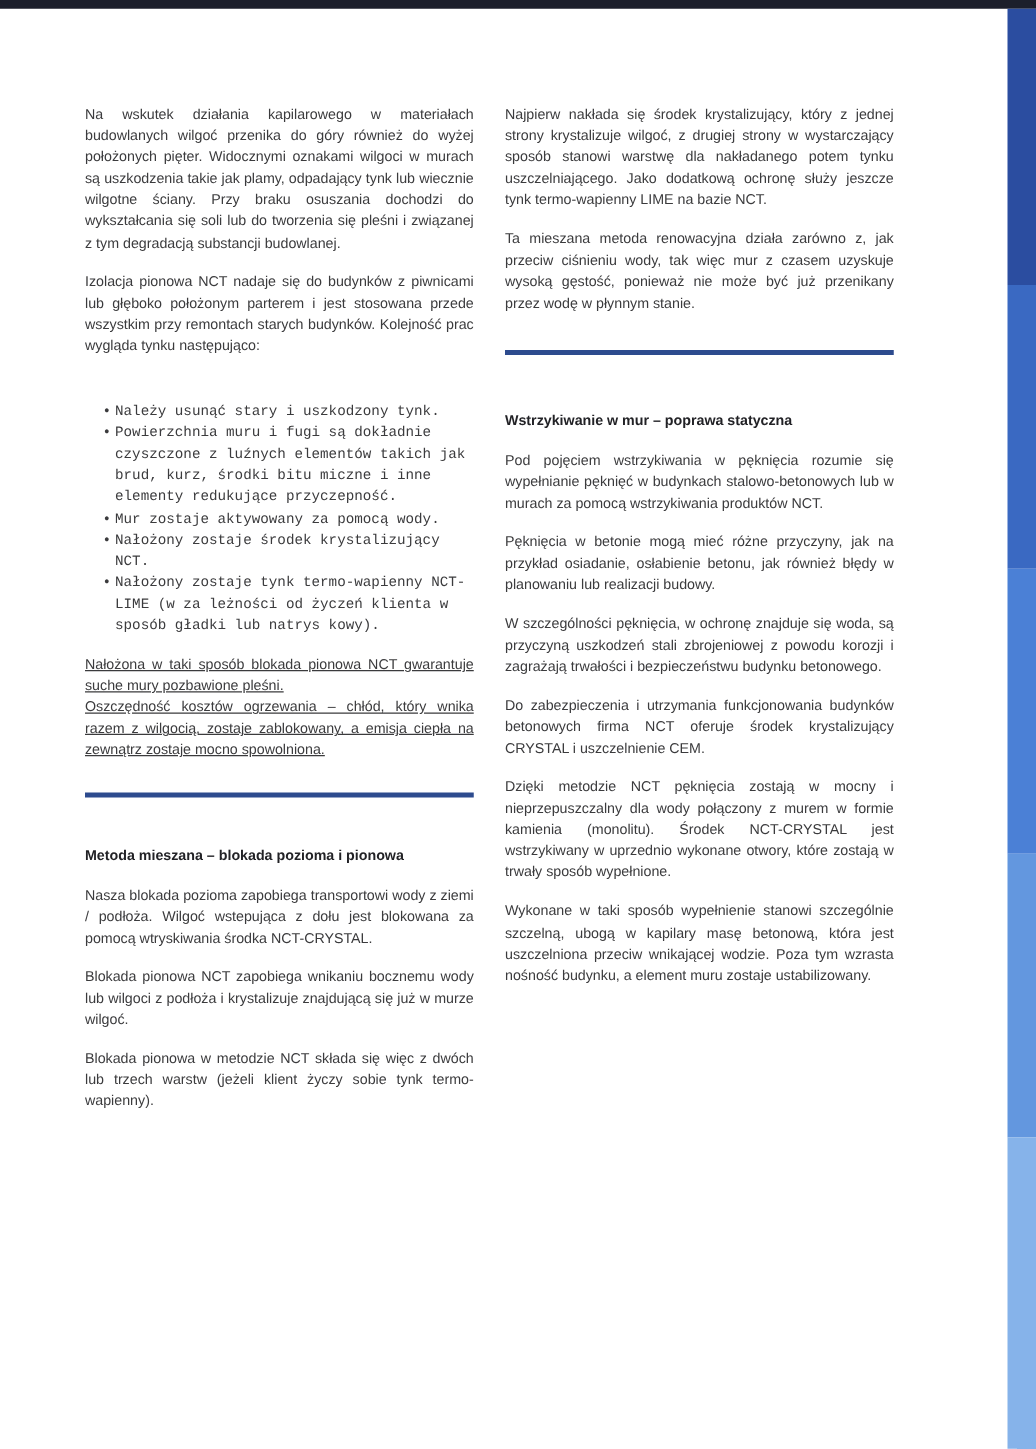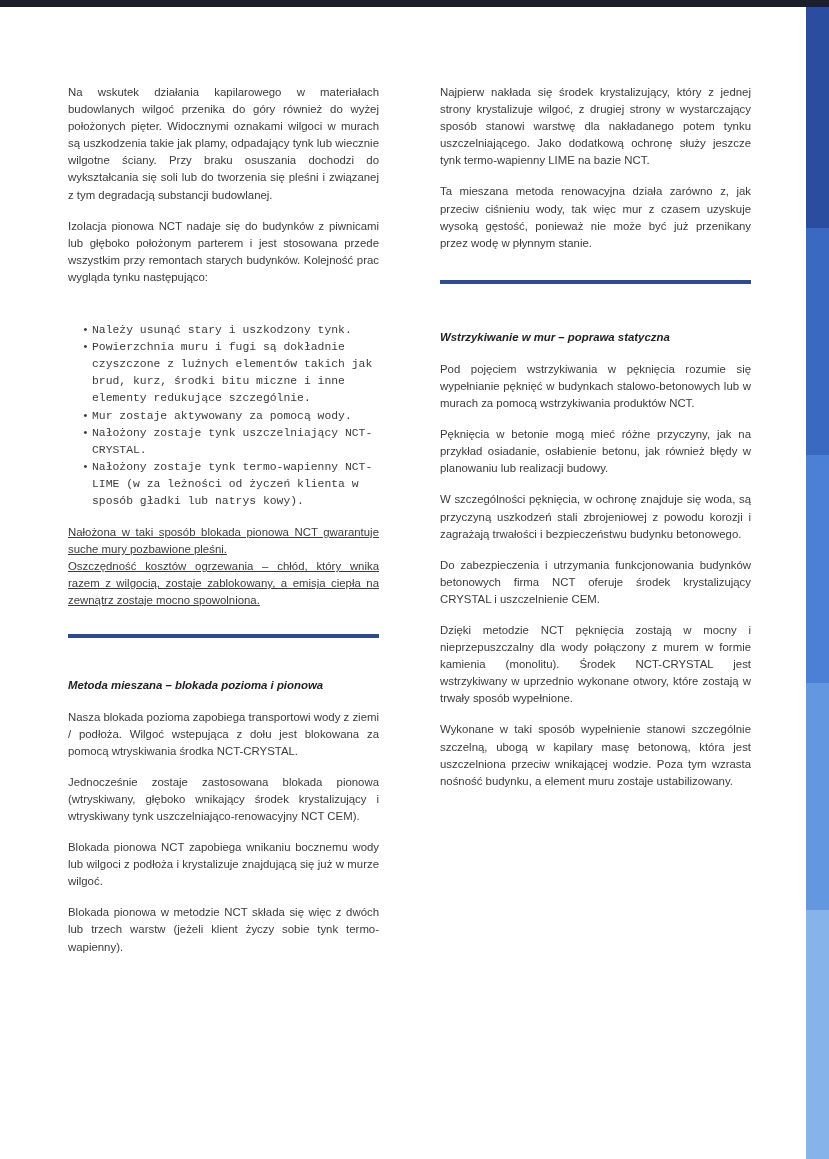--- a/index.html
+++ b/index.html
@@ -40,21 +40,21 @@
     position: absolute;
     left: 0; top: 0;
     width: 806px; height: 821px;
   }
   .column {
     position: absolute;
     top: 84px;
     width: 311px;
   }
   #col-left  { left: 68px; }
-  #col-right { left: 440px; }
+  #col-right { left: 404px; }
 
   p.para {
     margin: 0 0 14px 0;
     font-size: 11.4px;
     line-height: 17.1px;
     text-align: justify;
     text-justify: inter-word;
     -webkit-hyphens: none;
     hyphens: none;
     color: #3b3b3d;
@@ -62,21 +62,20 @@
   p.para.tight { margin-bottom: 0; text-decoration: underline; }
   p.para.last  { margin-bottom: 0; }
 
   h3.section-heading {
     margin: 0 0 16px 0;
     font-size: 11.4px;
     line-height: 15px;
     font-weight: bold;
     color: #222226;
     text-align: left;
-    font-style: italic;
   }
 
   ul.bullets {
     margin: 0 0 14px 0;
     padding: 0 0 0 14px;
     list-style: none;
     font-family: Liberation Mono, monospace;
   }
   ul.bullets li {
     position: relative;
@@ -126,37 +125,36 @@
   <div class="column" id="col-left">
 
     <p class="para">Na wskutek działania kapilarowego w materiałach budowlanych wilgoć przenika do góry również do wyżej położonych pięter. Widocznymi oznakami wilgoci w murach są uszkodzenia takie jak plamy, odpadający tynk lub wiecznie wilgotne ściany. Przy braku osuszania dochodzi do wykształcania się soli lub do tworzenia się pleśni i związanej z tym degradacją substancji budowlanej.</p>
 
     <p class="para">Izolacja pionowa NCT nadaje się do budynków z piwnicami lub głęboko położonym parterem i jest stosowana przede wszystkim przy remontach starych budynków. Kolejność prac wygląda tynku następująco:</p>
 
     <div class="spacer-md"></div>
 
     <ul class="bullets">
       <li>Należy usunąć stary i uszkodzony tynk.</li>
-      <li>Powierzchnia muru i fugi są dokładnie czyszczone z luźnych elementów takich jak brud, kurz, środki bitu miczne i inne elementy redukujące szczególnie.</li>
+      <li>Powierzchnia muru i fugi są dokładnie czyszczone z luźnych elementów takich jak brud, kurz, środki bitu miczne i inne elementy redukujące przyczepność.</li>
       <li>Mur zostaje aktywowany za pomocą wody.</li>
-      <li>Nałożony zostaje tynk uszczelniający NCT-CRYSTAL.</li>
+      <li>Nałożony zostaje środek krystalizujący NCT.</li>
       <li>Nałożony zostaje tynk termo-wapienny NCT-LIME (w za leżności od życzeń klienta w sposób gładki lub natrys kowy).</li>
     </ul>
 
     <p class="para tight">Nałożona w taki sposób blokada pionowa NCT gwarantuje suche mury pozbawione pleśni.</p>
     <p class="para tight">Oszczędność kosztów ogrzewania – chłód, który wnika razem z wilgocią, zostaje zablokowany, a emisja ciepła na zewnątrz zostaje mocno spowolniona.</p>
 
     <div class="rule-wrap-left">
       <hr class="rule">
     </div>
 
     <h3 class="section-heading">Metoda mieszana – blokada pozioma i pionowa</h3>
 
     <p class="para">Nasza blokada pozioma zapobiega transportowi wody z ziemi / podłoża. Wilgoć wstepująca z dołu jest blokowana za pomocą wtryskiwania środka NCT-CRYSTAL.</p>
-    <p class="para">Jednocześnie zostaje zastosowana blokada pionowa (wtryskiwany, głęboko wnikający środek krystalizujący i wtryskiwany tynk uszczelniająco-renowacyjny NCT CEM).</p>
     <p class="para">Blokada pionowa NCT zapobiega wnikaniu bocznemu wody lub wilgoci z podłoża i krystalizuje znajdującą się już w murze wilgoć.</p>
     <p class="para last">Blokada pionowa w metodzie NCT składa się więc z dwóch lub trzech warstw (jeżeli klient życzy sobie tynk termo-wapienny).</p>
 
   </div>
 
   <div class="column" id="col-right">
 
     <p class="para">Najpierw nakłada się środek krystalizujący, który z jednej strony krystalizuje wilgoć, z drugiej strony w wystarczający sposób stanowi warstwę dla nakładanego potem tynku uszczelniającego. Jako dodatkową ochronę służy jeszcze tynk termo-wapienny LIME na bazie NCT.</p>
     <p class="para">Ta mieszana metoda renowacyjna działa zarówno z, jak przeciw ciśnieniu wody, tak więc mur z czasem uzyskuje wysoką gęstość, ponieważ nie może być już przenikany przez wodę w płynnym stanie.</p>
 

